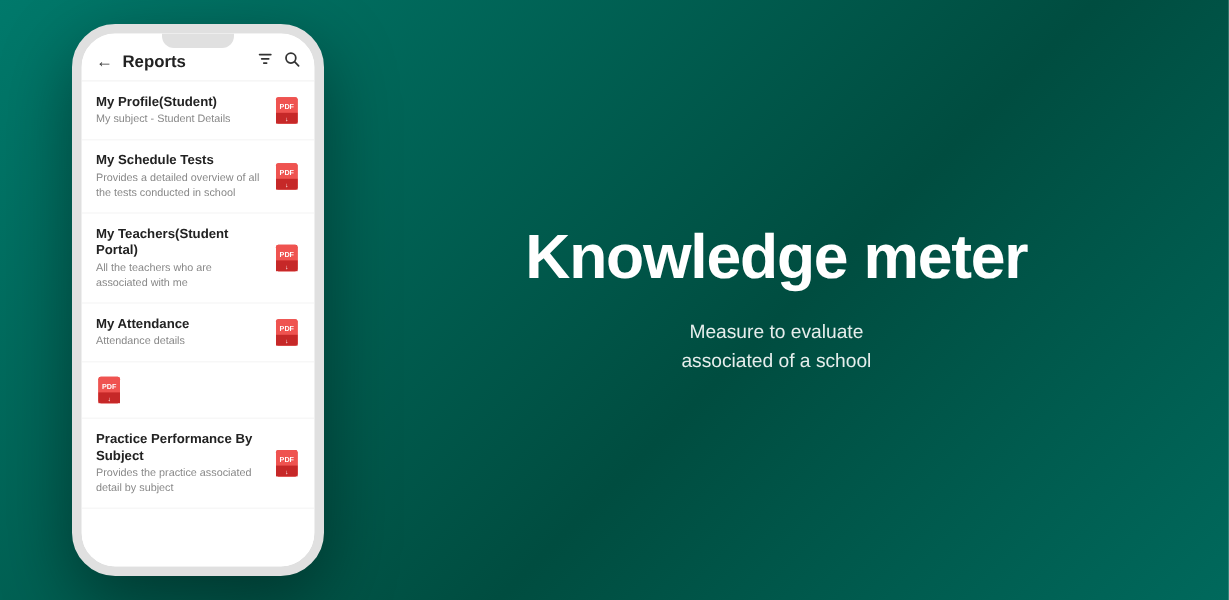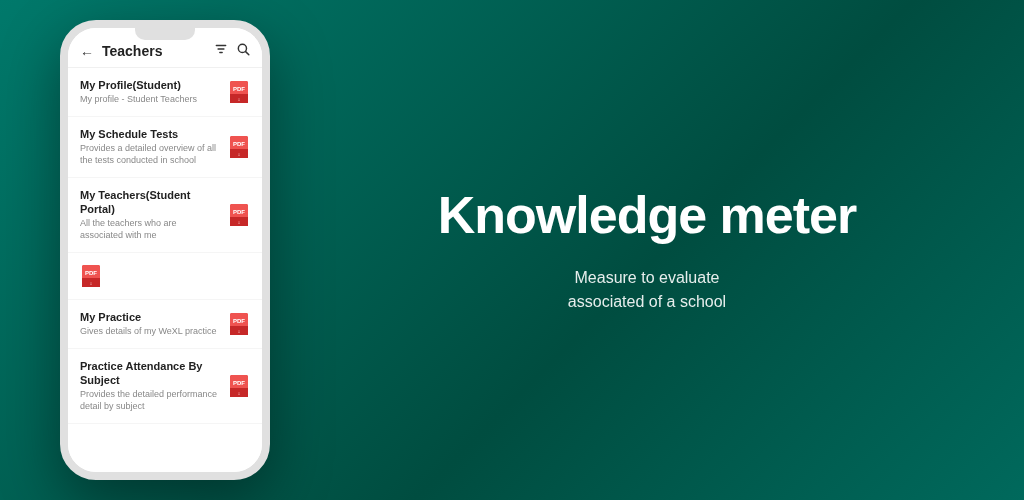--- a/index.html
+++ b/index.html
@@ -171,21 +171,21 @@
   </style>
 </head>
 <body>
 
 <div class="phone-container">
   <div class="phone-notch"></div>
 
   <div class="app-header">
     <div class="header-left">
       <span class="back-arrow">←</span>
-      <span class="header-title">Teachers</span>
+      <span class="header-title">Reports</span>
     </div>
     <div class="header-icons">
       <span class="header-icon">
         <svg width="14" height="14" viewBox="0 0 24 24" fill="none" stroke="#333" stroke-width="2.5" stroke-linecap="round">
           <line x1="4" y1="6" x2="20" y2="6"></line>
           <line x1="7" y1="12" x2="17" y2="12"></line>
           <line x1="10" y1="18" x2="14" y2="18"></line>
         </svg>
       </span>
       <span class="header-icon">
@@ -195,21 +195,21 @@
         </svg>
       </span>
     </div>
   </div>
 
   <div class="report-list" id="report-list">
 
   <div class="report-item">
       <div class="report-item-text">
         <div class="report-item-title">My Profile(Student)</div>
-        <div class="report-item-desc">My profile - Student Teachers</div>
+        <div class="report-item-desc">My subject - Student Details</div>
       </div>
       <div class="pdf-icon">
         <svg viewBox="0 0 20 24" fill="none" xmlns="http://www.w3.org/2000/svg">
           <rect x="1" y="1" width="18" height="22" rx="2" fill="#e53935"></rect>
           <rect x="1" y="1" width="18" height="22" rx="2" fill="#ef5350"></rect>
           <rect x="1" y="14" width="18" height="9" rx="0" fill="#c62828"></rect>
           <text x="10" y="11" font-size="6" font-weight="bold" fill="white" text-anchor="middle" font-family="Arial">PDF</text>
           <text x="10" y="21" font-size="5" fill="white" text-anchor="middle" font-family="Arial">↓</text>
         </svg>
       </div>
@@ -238,49 +238,49 @@
         <svg viewBox="0 0 20 24" fill="none" xmlns="http://www.w3.org/2000/svg">
           <rect x="1" y="1" width="18" height="22" rx="2" fill="#e53935"></rect>
           <rect x="1" y="1" width="18" height="22" rx="2" fill="#ef5350"></rect>
           <rect x="1" y="14" width="18" height="9" rx="0" fill="#c62828"></rect>
           <text x="10" y="11" font-size="6" font-weight="bold" fill="white" text-anchor="middle" font-family="Arial">PDF</text>
           <text x="10" y="21" font-size="5" fill="white" text-anchor="middle" font-family="Arial">↓</text>
         </svg>
       </div>
     </div>
       <div class="report-item">
-      <div class="pdf-icon">
-        <svg viewBox="0 0 20 24" fill="none" xmlns="http://www.w3.org/2000/svg">
-          <rect x="1" y="1" width="18" height="22" rx="2" fill="#e53935"></rect>
-          <rect x="1" y="1" width="18" height="22" rx="2" fill="#ef5350"></rect>
-          <rect x="1" y="14" width="18" height="9" rx="0" fill="#c62828"></rect>
-          <text x="10" y="11" font-size="6" font-weight="bold" fill="white" text-anchor="middle" font-family="Arial">PDF</text>
-          <text x="10" y="21" font-size="5" fill="white" text-anchor="middle" font-family="Arial">↓</text>
-        </svg>
-      </div>
-    </div>
-      <div class="report-item">
-      <div class="report-item-text">
-        <div class="report-item-title">My Practice</div>
-        <div class="report-item-desc">Gives details of my WeXL practice</div>
-      </div>
-      <div class="pdf-icon">
-        <svg viewBox="0 0 20 24" fill="none" xmlns="http://www.w3.org/2000/svg">
-          <rect x="1" y="1" width="18" height="22" rx="2" fill="#e53935"></rect>
-          <rect x="1" y="1" width="18" height="22" rx="2" fill="#ef5350"></rect>
-          <rect x="1" y="14" width="18" height="9" rx="0" fill="#c62828"></rect>
-          <text x="10" y="11" font-size="6" font-weight="bold" fill="white" text-anchor="middle" font-family="Arial">PDF</text>
-          <text x="10" y="21" font-size="5" fill="white" text-anchor="middle" font-family="Arial">↓</text>
-        </svg>
-      </div>
-    </div>
-      <div class="report-item">
-      <div class="report-item-text">
-        <div class="report-item-title">Practice Attendance By Subject</div>
-        <div class="report-item-desc">Provides the detailed performance detail by subject</div>
+      <div class="report-item-text">
+        <div class="report-item-title">My Attendance</div>
+        <div class="report-item-desc">Attendance details</div>
+      </div>
+      <div class="pdf-icon">
+        <svg viewBox="0 0 20 24" fill="none" xmlns="http://www.w3.org/2000/svg">
+          <rect x="1" y="1" width="18" height="22" rx="2" fill="#e53935"></rect>
+          <rect x="1" y="1" width="18" height="22" rx="2" fill="#ef5350"></rect>
+          <rect x="1" y="14" width="18" height="9" rx="0" fill="#c62828"></rect>
+          <text x="10" y="11" font-size="6" font-weight="bold" fill="white" text-anchor="middle" font-family="Arial">PDF</text>
+          <text x="10" y="21" font-size="5" fill="white" text-anchor="middle" font-family="Arial">↓</text>
+        </svg>
+      </div>
+    </div>
+      <div class="report-item">
+      <div class="pdf-icon">
+        <svg viewBox="0 0 20 24" fill="none" xmlns="http://www.w3.org/2000/svg">
+          <rect x="1" y="1" width="18" height="22" rx="2" fill="#e53935"></rect>
+          <rect x="1" y="1" width="18" height="22" rx="2" fill="#ef5350"></rect>
+          <rect x="1" y="14" width="18" height="9" rx="0" fill="#c62828"></rect>
+          <text x="10" y="11" font-size="6" font-weight="bold" fill="white" text-anchor="middle" font-family="Arial">PDF</text>
+          <text x="10" y="21" font-size="5" fill="white" text-anchor="middle" font-family="Arial">↓</text>
+        </svg>
+      </div>
+    </div>
+      <div class="report-item">
+      <div class="report-item-text">
+        <div class="report-item-title">Practice Performance By Subject</div>
+        <div class="report-item-desc">Provides the practice associated detail by subject</div>
       </div>
       <div class="pdf-icon">
         <svg viewBox="0 0 20 24" fill="none" xmlns="http://www.w3.org/2000/svg">
           <rect x="1" y="1" width="18" height="22" rx="2" fill="#e53935"></rect>
           <rect x="1" y="1" width="18" height="22" rx="2" fill="#ef5350"></rect>
           <rect x="1" y="14" width="18" height="9" rx="0" fill="#c62828"></rect>
           <text x="10" y="11" font-size="6" font-weight="bold" fill="white" text-anchor="middle" font-family="Arial">PDF</text>
           <text x="10" y="21" font-size="5" fill="white" text-anchor="middle" font-family="Arial">↓</text>
         </svg>
       </div>

